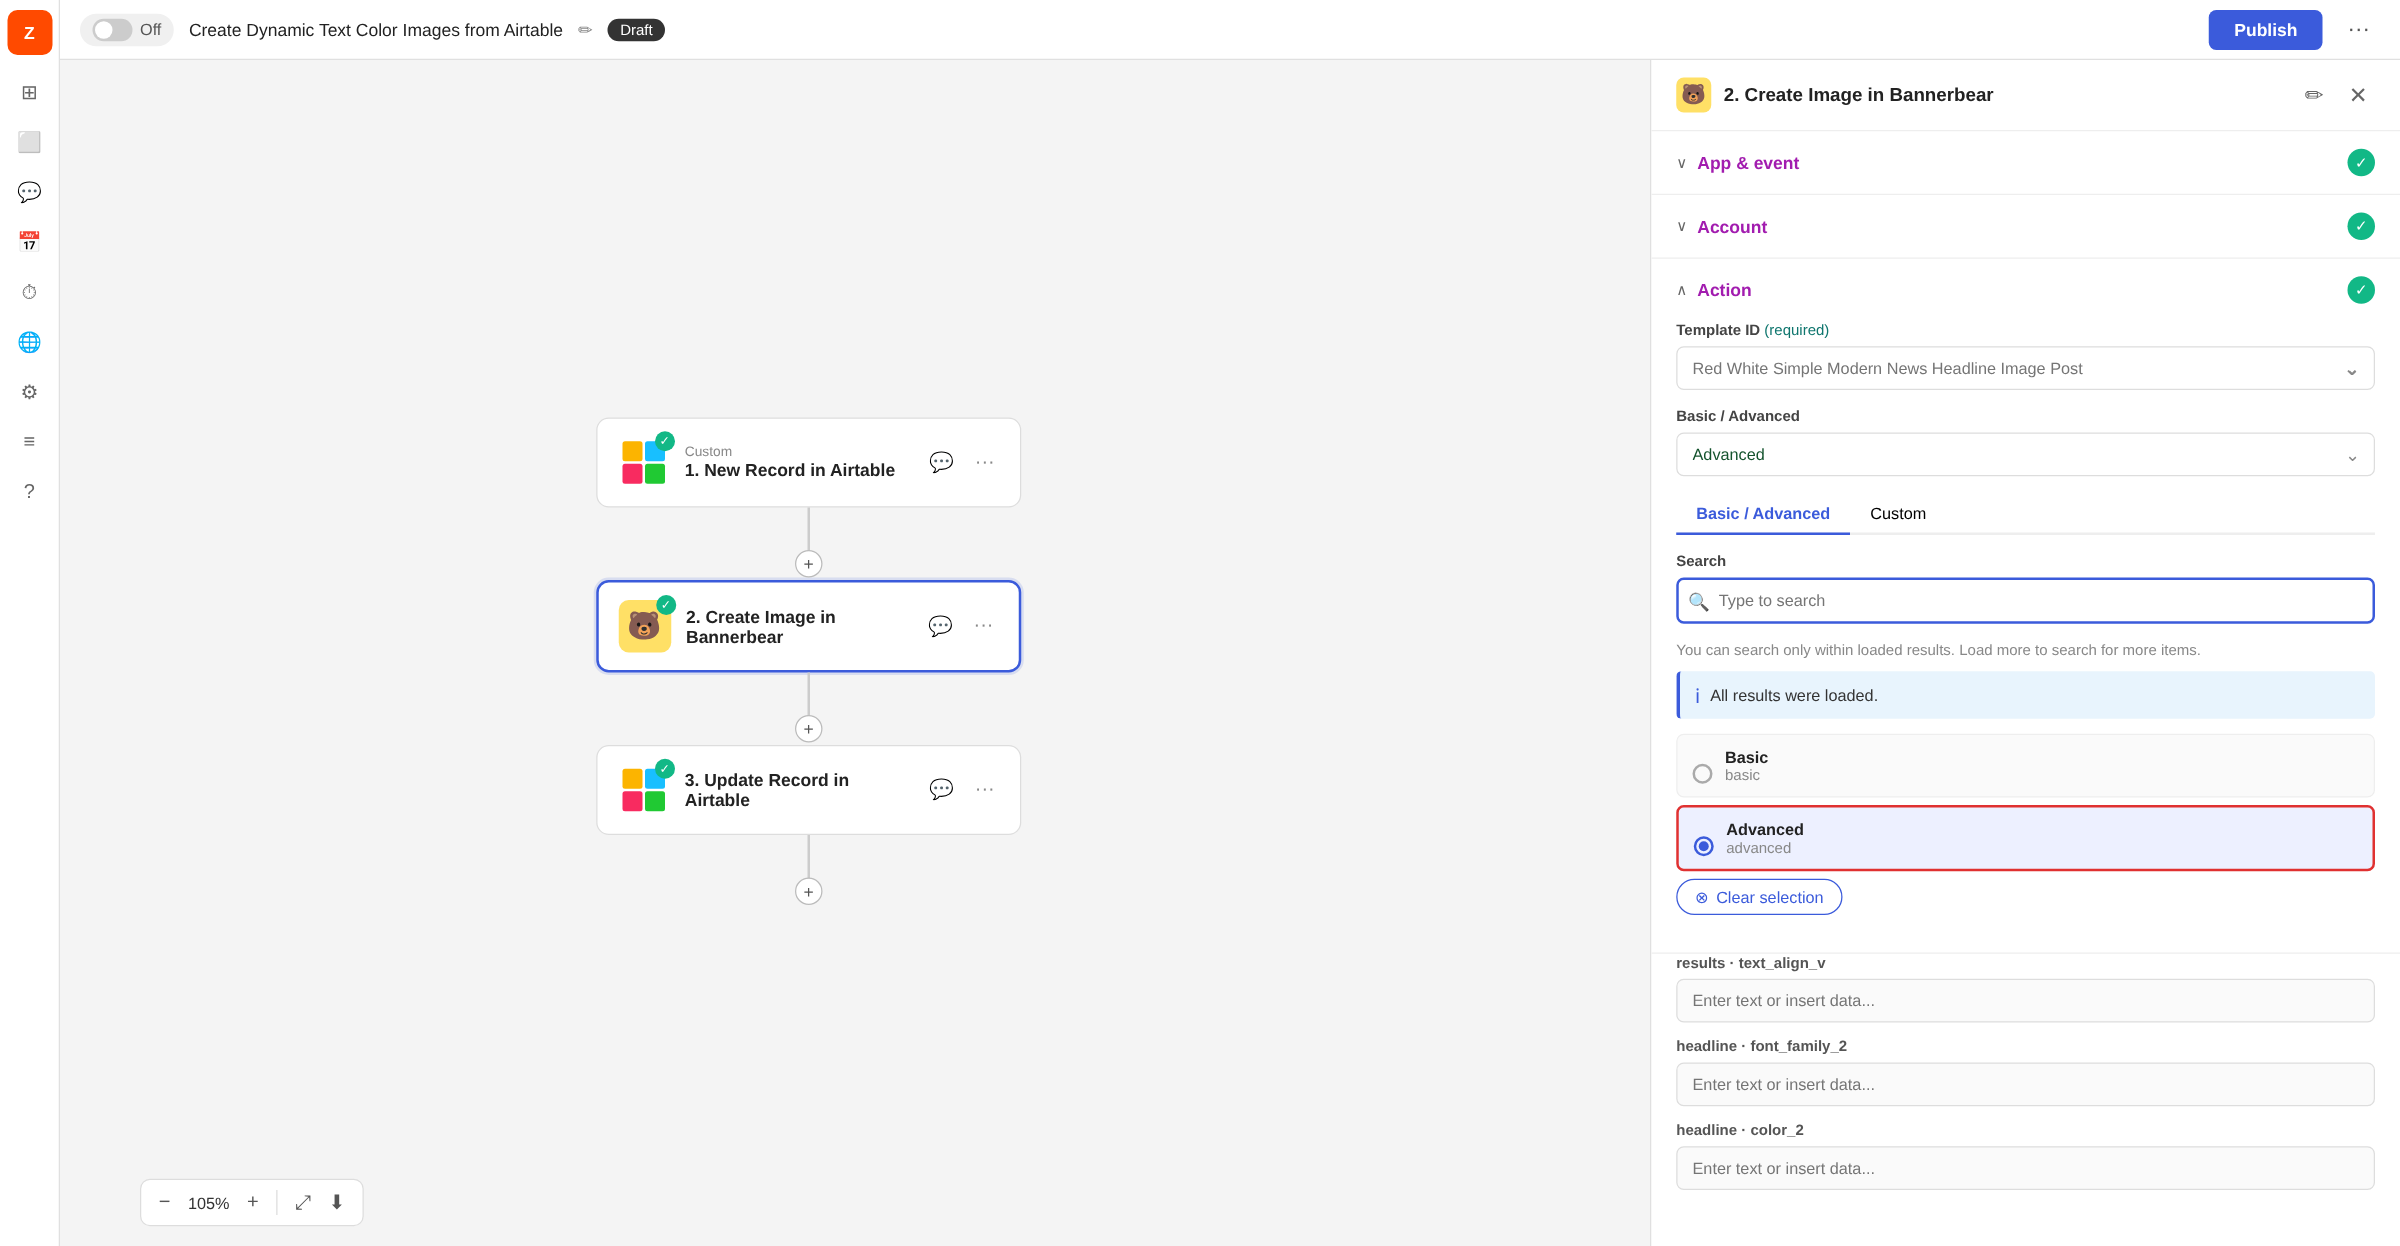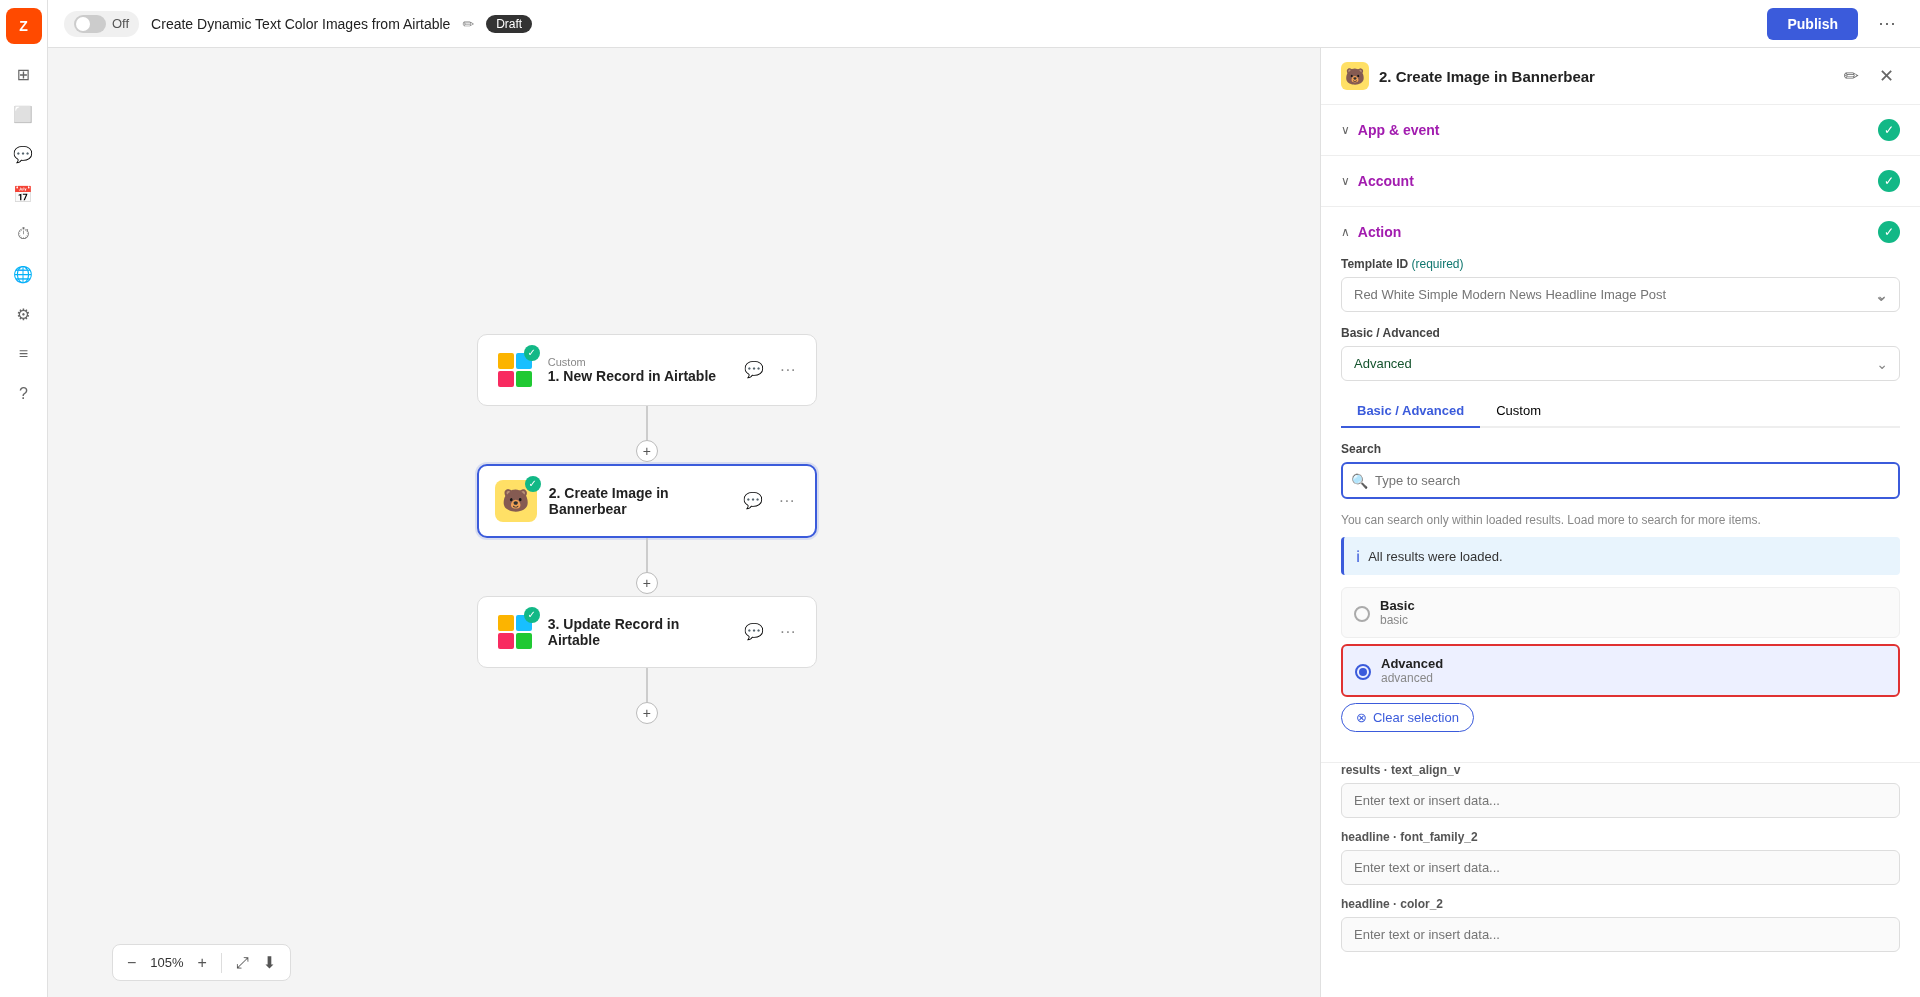--- a/index.html
+++ b/index.html
@@ -402,21 +402,21 @@
       padding: 8px 12px;
       margin-bottom: 12px;
       font-size: 13px;
       color: #333;
     }
     .info-icon { color: #3b5bdb; font-size: 16px; }
 
     
     .radio-option {
       display: flex;
-      align-items: center;
+      align-items: flex-end;
       gap: 10px;
       padding: 10px 12px;
       border-radius: 6px;
       margin-bottom: 6px;
       cursor: pointer;
     }
     .radio-option.selected {
       background: #edf0ff;
       border: 2px solid #e03131;
     }

